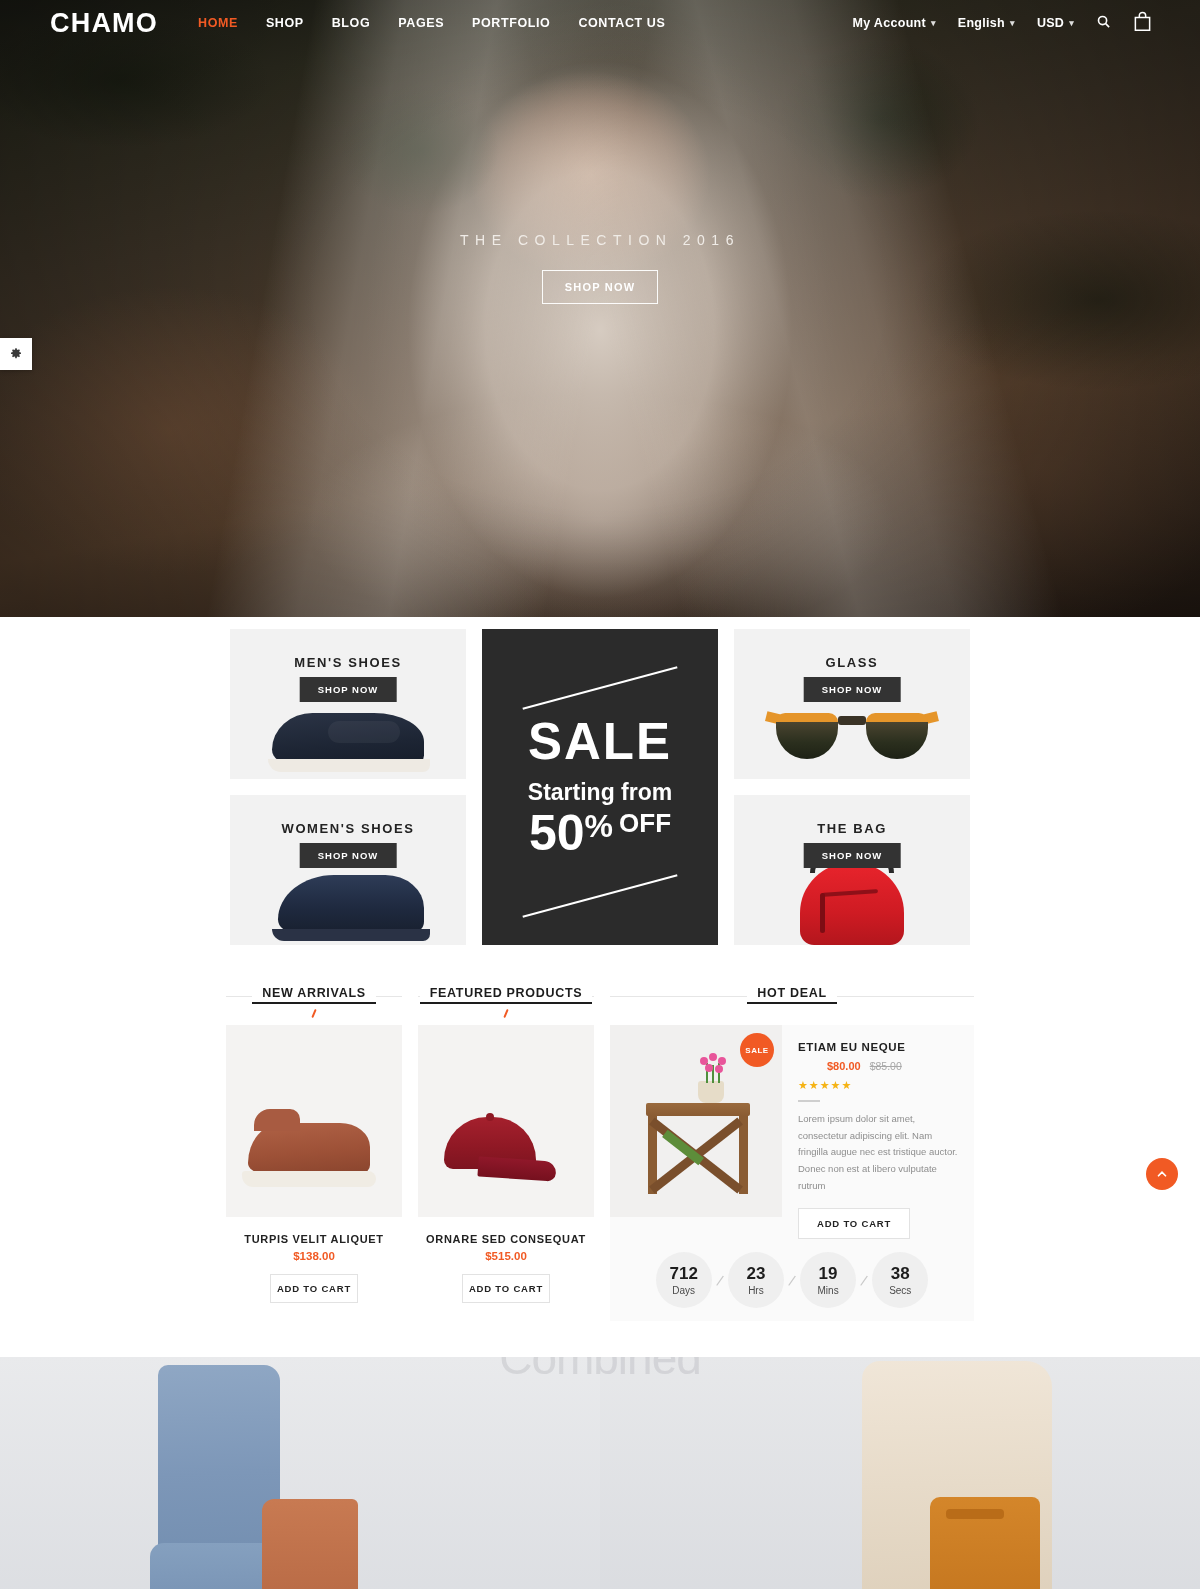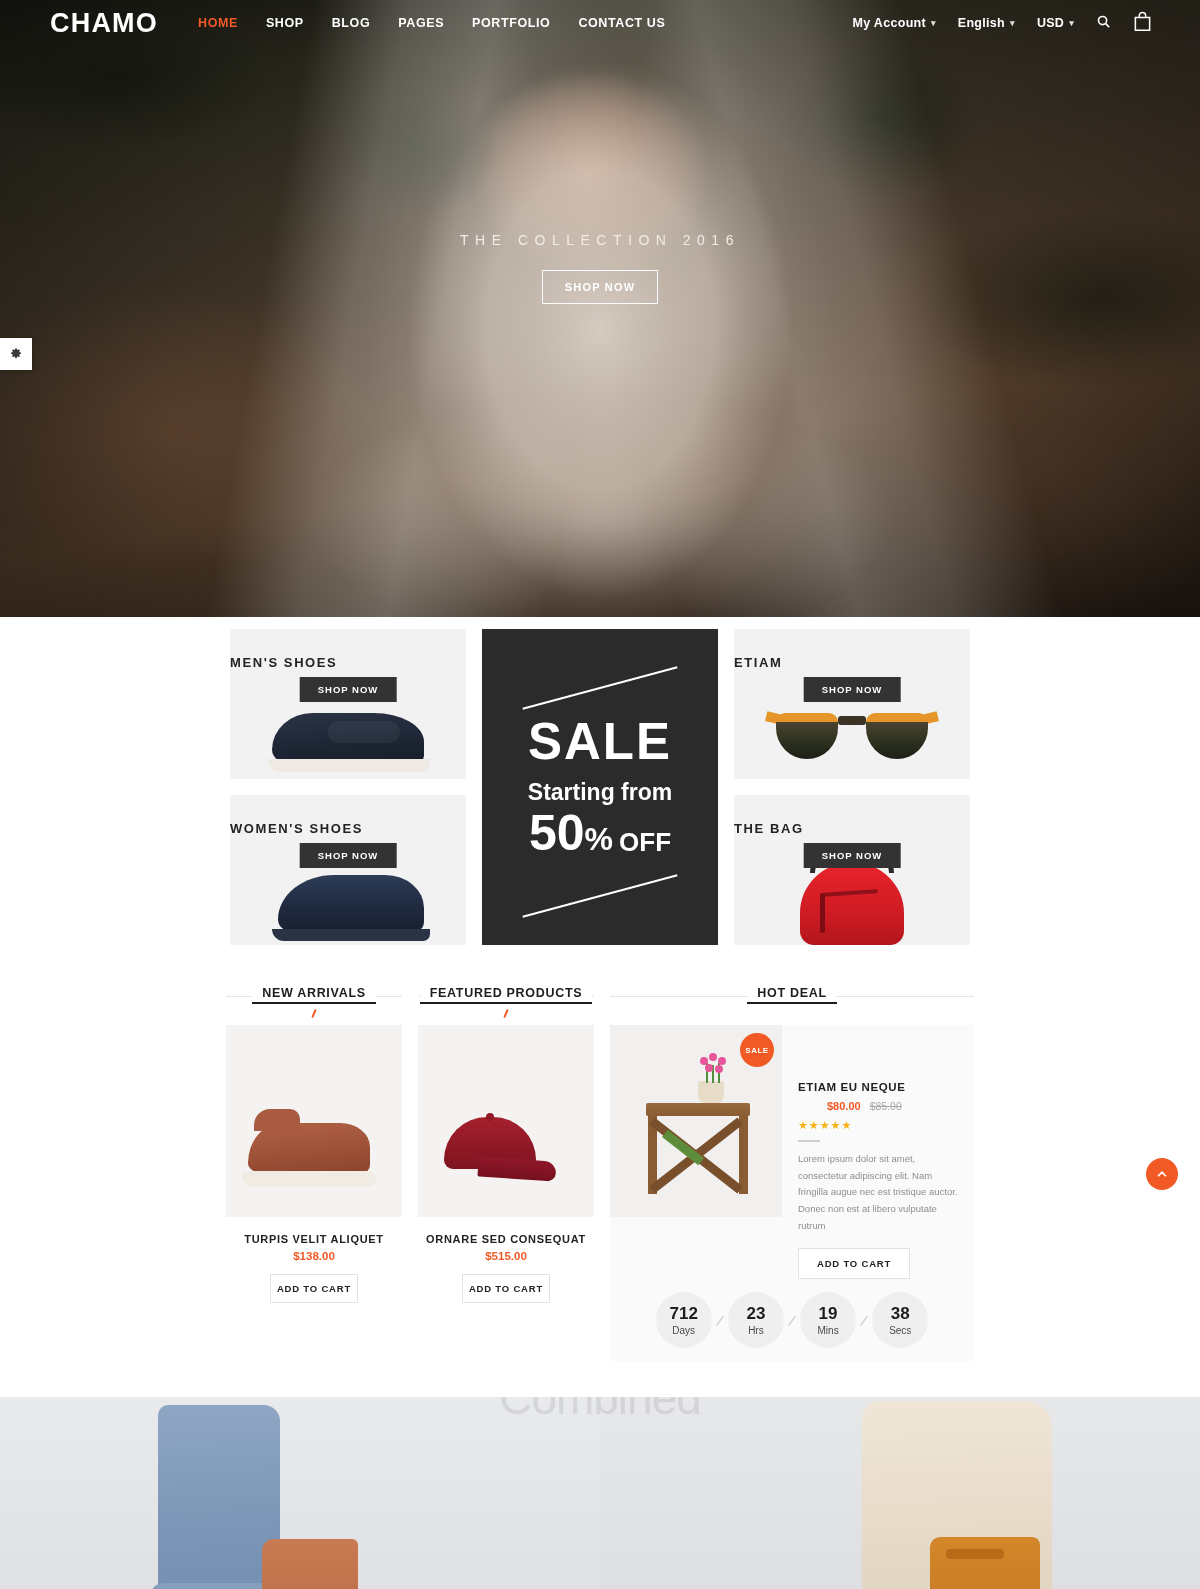--- a/index.html
+++ b/index.html
@@ -103,41 +103,41 @@
   .banners {
     position:relative; width:1200px; padding: 12px 0 0;
     display:flex; justify-content:center; gap: 16px;
   }
   .bcol { display:flex; flex-direction:column; gap: 16px; }
   .banner {
     position:relative; width: 236px; height: 150px;
     background:#f2f2f2; overflow:hidden;
   }
   .banner-title {
-    position:absolute; top:26px; left:0; right:0; 
+    position:absolute; top:26px; left:0; right:0; text-align:center;
     font-size: 13px; font-weight: 800; letter-spacing: 1.6px; color:#232323;
   }
   .banner-btn {
     position:absolute; top:48px; left:50%; transform:translateX(-50%);
     background:#333; color:#fff; font-size:9.5px; font-weight:700;
     letter-spacing:1px; padding: 7px 18px; z-index:4;
   }
   .sale-panel {
     position:relative; width: 236px; height: 316px; background:#2b2b2b;
     display:flex; flex-direction:column; align-items:center; justify-content:center;
     color:#fff; overflow:hidden;
   }
   .slash-top, .slash-bot {
     position:absolute; width:160px; height:2px; background:#fff;
   }
   .slash-top { top: 58px; left: 38px; transform: rotate(-15deg); }
   .slash-bot { bottom: 48px; left: 38px; transform: rotate(-15deg); }
   .sale-word { font-size: 51px; font-weight:800; letter-spacing:2px; line-height:1; }
   .sale-sub { font-size: 23px; font-weight:600; margin-top: 12px; }
-  .sale-pct-row { display:flex; align-items:flex-end; margin-top: 2px; }
+  .sale-pct-row { display:flex; align-items:flex-start; margin-top: 2px; }
   .sale-pct { font-size: 50px; font-weight:800; line-height:1; }
   .sale-pctsym { font-size: 32px; font-weight:800; }
   .sale-off { font-size: 26px; font-weight:700; margin-left: 6px; }
 
   
   .art { position:absolute; left:0; right:0; bottom:0; height:96px; }
   .shoe-m {
     position:absolute; left:42px; bottom:14px; width:152px; height:52px;
     background: linear-gradient(175deg,#2b3446 0%,#1d2534 60%,#161d2a 100%);
     border-radius: 42px 52px 10px 22px / 38px 30px 10px 16px;
@@ -301,21 +301,21 @@
   .pot {
     position:absolute; left:52px; top:-22px; width:26px; height:22px;
     background:#e6dcc8; border-radius: 3px 3px 8px 8px;
   }
   .flow {
     position:absolute; width:8px; height:8px; border-radius:50%; background:#e8559a;
   }
   .stem { position:absolute; width:2px; background:#4f8f3c; }
 
   .hd-info { flex:1; padding: 16px 14px 0 16px; }
-  .hd-name { font-size: 11.5px; font-weight: 800; letter-spacing:.6px; color:#1f1f1f; text-transform:uppercase;margin-top:40px; }
+  .hd-name { font-size: 11.5px; font-weight: 800; letter-spacing:.6px; color:#1f1f1f; text-transform:uppercase; }
   .hd-prices { margin-top: 7px; display:flex; align-items:baseline; gap:9px;padding-left:29px; }
   .hd-new { font-size: 11px; font-weight:700; color:#f15a24; }
   .hd-old { font-size: 10.5px; color:#a8a8a8; text-decoration: line-through; }
   .stars { margin-top: 7px; color:#f5b315; font-size: 11px; letter-spacing:1px; }
   .hd-div { margin-top: 8px; width:22px; height:2px; background:#cfcfcf; }
   .hd-desc { margin-top: 9px; font-size: 9.5px; line-height: 1.75; color:#8e8e8e; }
   .hd-btn {
     margin-top: 14px; display:inline-block; padding: 9px 18px;
     border:1px solid #e2e2e2; background:#fff; color:#222;
     font-size:9.5px; font-weight:700; letter-spacing:.8px; text-transform:uppercase;
@@ -463,21 +463,21 @@
     <div class="sale-pct-row">
       <span class="sale-pct">50</span>
       <span class="sale-pctsym">%</span>
       <span class="sale-off">OFF</span>
     </div>
     <div class="slash-bot"></div>
   </div>
 
   <div class="bcol">
     <div class="banner">
-      <div class="banner-title">ETIAM</div>
+      <div class="banner-title">GLASS</div>
       <div class="banner-btn">SHOP NOW</div>
       <div class="art">
         <div class="glass">
           <div class="gtemple l"></div>
             <div class="gtemple r"></div>
           <div class="lens l"></div>
             <div class="gbridge"></div>
             <div class="lens r"></div>
         </div>
       </div>

